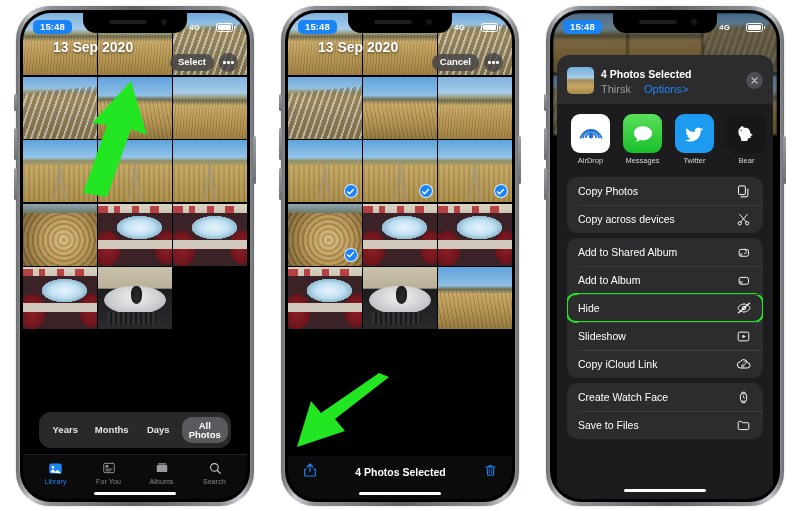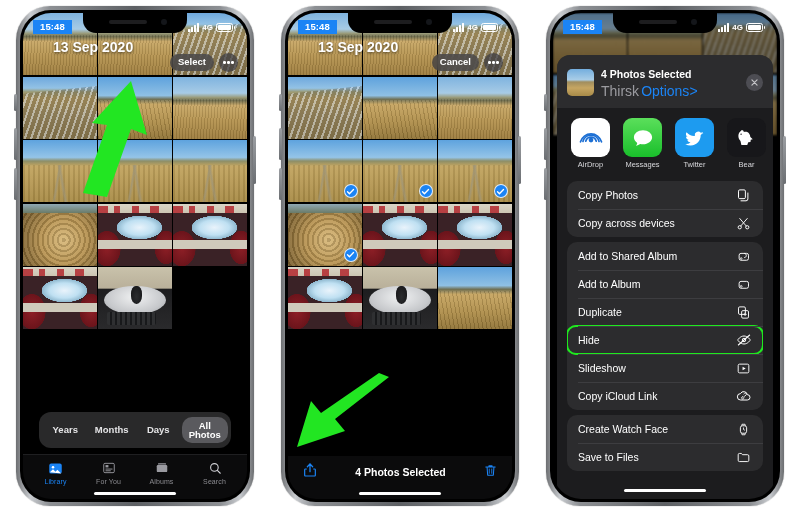--- a/index.html
+++ b/index.html
@@ -56,24 +56,24 @@
   }
 
   
   .statusbar {
     position:absolute; top:0; left:0; right:0; height:24px; z-index: 29;
     display:flex; align-items:center; justify-content:space-between;
     padding: 4px 14px 0 10px;
   }
   .time-pill {
     background:#1b84f5; color:#fff; font-size:9.5px; font-weight:bold;
-    border-radius:0; padding: 2px 7px 2.5px; line-height:1;
+    border-radius:5px; padding: 2px 7px 2.5px; line-height:1;
     letter-spacing:.1px;
   }
-  .status-right { display:flex; align-items:center; gap:3px; }
+  .status-right { display:flex; align-items:center; gap:16px; }
   .bars { display:flex; align-items:flex-end; gap:1px; height:9px; }
   .bars i { width:2px; background:#fff; border-radius:.5px; display:block; }
   .bars i:nth-child(1){ height:3px; }
   .bars i:nth-child(2){ height:5px; }
   .bars i:nth-child(3){ height:7px; }
   .bars i:nth-child(4){ height:9px; }
   .net { color:#fff; font-size:8px; font-weight:600; }
   .battery {
     width:17px; height:9px; border:1.1px solid #fff; border-radius:2.5px;
     position:relative; padding:1px;
@@ -266,21 +266,21 @@
   .sheet-head {
     display:flex; align-items:center; gap:7px; padding: 9px 10px 8px;
     background: rgba(58,58,60,.55);
   }
   .sheet-thumb {
     width:27px; height:27px; border-radius:5px; flex:none;
     background: linear-gradient(180deg,#74aede 0%, #a9cde7 40%, #a08d5e 48%, #c6a662 70%, #a88a48 100%);
   }
   .sheet-head .txt { flex:1; min-width:0; }
   .sheet-title { color:#fff; font-size:10.5px; font-weight:600; line-height:1.25; }
-  .sheet-sub { font-size:14px; color:#9b9ba0; display:flex; align-items:center; gap:2px; line-height:1.3; }
+  .sheet-sub { font-size:11px; color:#9b9ba0; display:flex; align-items:center; gap:13px; line-height:1.3; }
   .sheet-sub .opt { color:#1b84f5; }
   .close-btn {
     width:17px; height:17px; border-radius:50%; background: rgba(118,118,128,.45);
     display:flex; align-items:center; justify-content:center; flex:none;
   }
   .apps-row {
     display:flex; gap:9px; padding: 10px 0 7px 12px; overflow:hidden;
   }
   .app { width:43px; flex:none; display:flex; flex-direction:column; align-items:center; gap:3px; }
   .app .ico { width:39px; height:39px; border-radius:9px; display:flex; align-items:center; justify-content:center; }
@@ -745,30 +745,20 @@
             </div>
             <div class="action-row">
               <span class="nm">Add to Album</span>
               <span class="ic">
                 <svg viewBox="0 0 24 24" width="15" height="15">
                     <path d="M8 7h9a3 3 0 013 3v5a3 3 0 01-3 3H8a3 3 0 01-3-3v-5a3 3 0 013-3z" fill="none" stroke="#fff" stroke-width="1.5"></path>
                     <circle cx="8.3" cy="15" r="1.4" fill="none" stroke="#fff" stroke-width="1.3"></circle>
                   </svg>
               </span>
             </div>
-            <div class="action-row">
-              <span class="nm">Duplicate</span>
-              <span class="ic">
-                <svg viewBox="0 0 24 24" width="15" height="15">
-                    <rect x="4" y="3" width="11" height="12" rx="2" fill="none" stroke="#fff" stroke-width="1.5"></rect>
-                    <rect x="9" y="9" width="11" height="12" rx="2" fill="none" stroke="#fff" stroke-width="1.5"></rect>
-                    <path d="M14.5 13v4M12.5 15h4" stroke="#fff" stroke-width="1.4" stroke-linecap="round"></path>
-                  </svg>
-              </span>
-            </div>
             <div class="action-row hl-green">
               <span class="nm">Hide</span>
               <span class="ic">
                 <svg viewBox="0 0 24 24" width="16" height="16">
                     <path d="M2.5 12s3.6-6 9.5-6 9.5 6 9.5 6-3.6 6-9.5 6-9.5-6-9.5-6z" fill="none" stroke="#fff" stroke-width="1.5"></path>
                     <circle cx="12" cy="12" r="2.6" fill="none" stroke="#fff" stroke-width="1.5"></circle>
                     <path d="M3.5 19.5L20.5 4.5" stroke="#fff" stroke-width="1.6" stroke-linecap="round"></path>
                   </svg>
               </span>
             </div>

